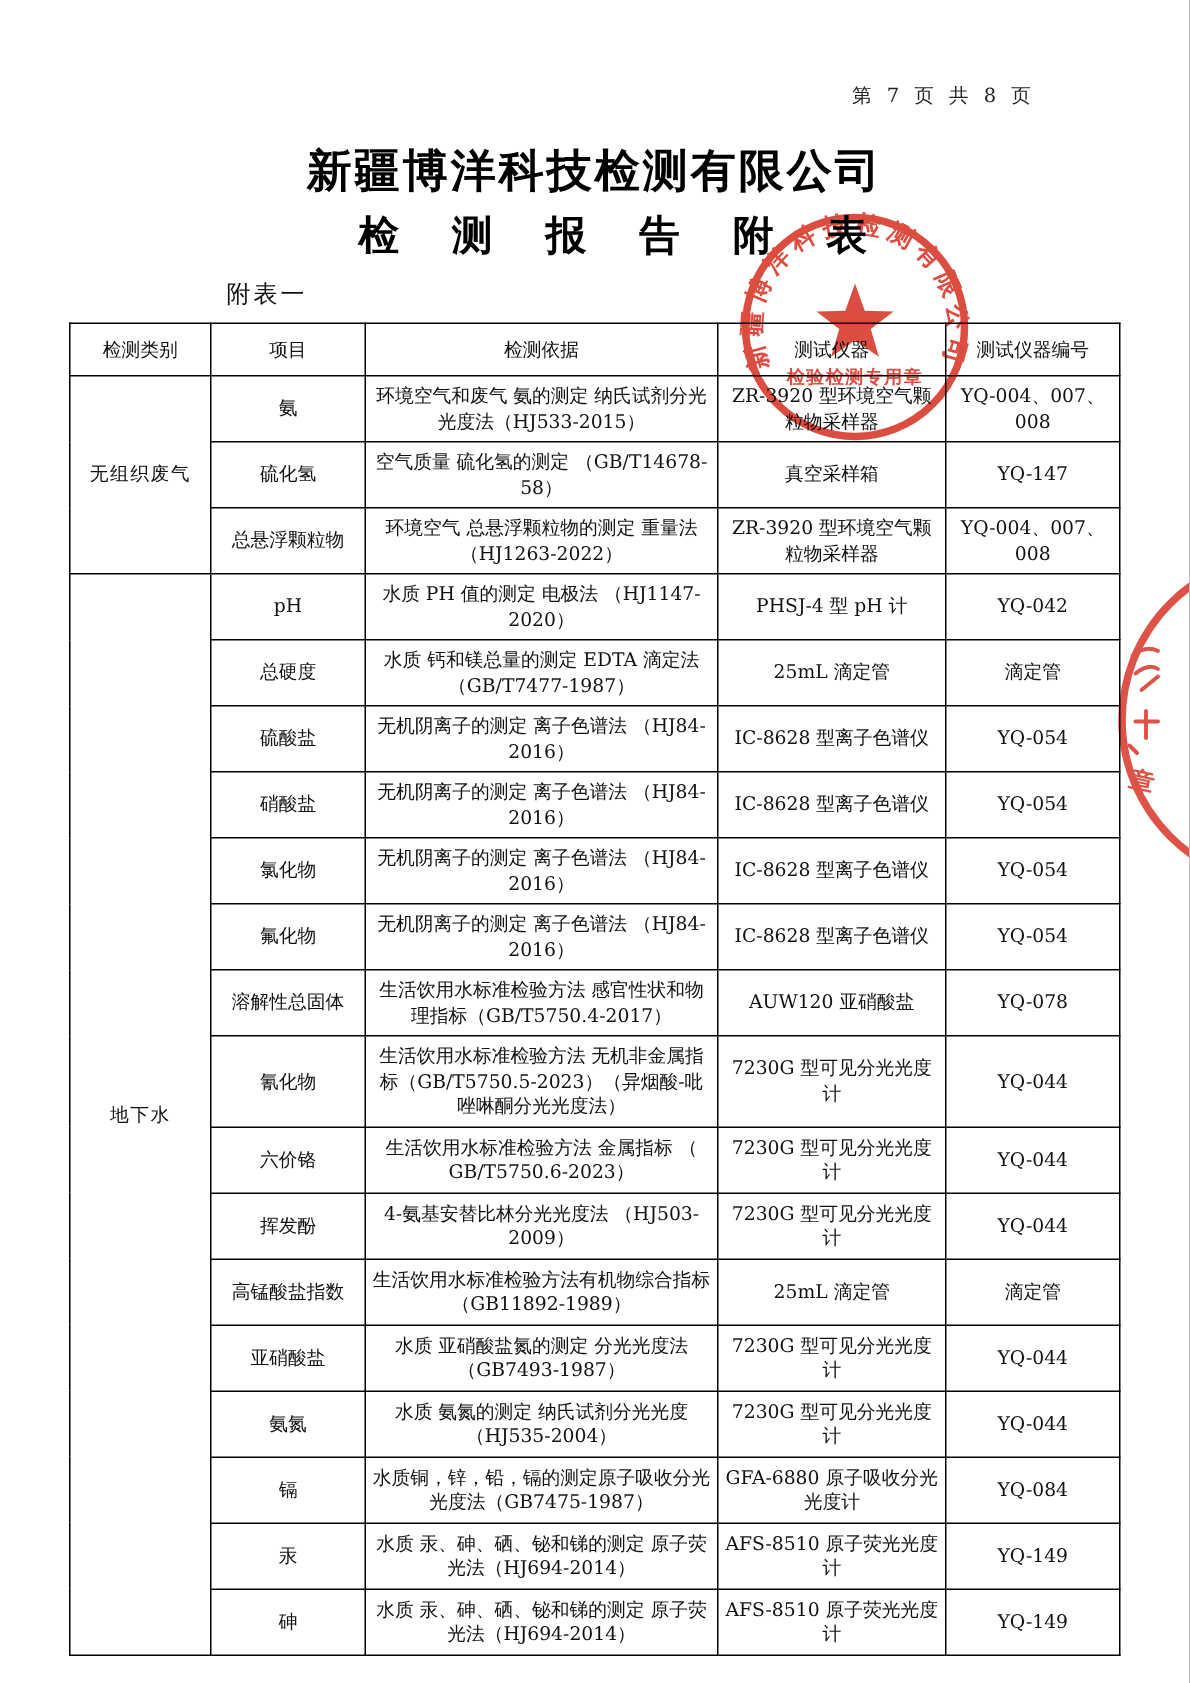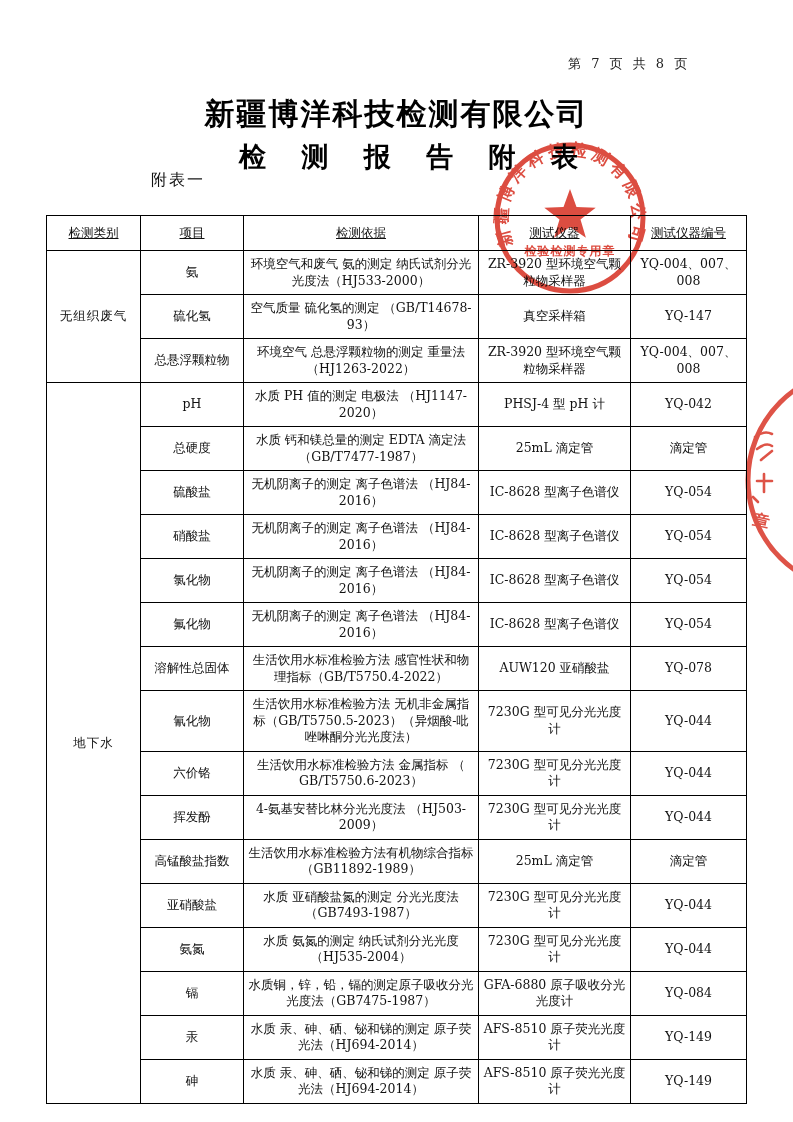--- a/index.html
+++ b/index.html
@@ -20,40 +20,40 @@
     position:absolute;top:94px;left:0;width:100%;
     margin:0;text-align:center;
     font-size:30px;font-weight:700;letter-spacing:2px;color:#000;
   }
   .doctitle{
     position:absolute;top:139px;left:12px;width:100%;
     margin:0;text-align:center;
     font-size:27px;font-weight:700;letter-spacing:13px;text-indent:13px;color:#000;
   }
   .applabel{
-    position:absolute;top:170px;left:151px;
+    position:absolute;top:186px;left:151px;
     font-size:16px;letter-spacing:2px;color:#111;
   }
   table.report{
     position:absolute;left:46px;top:215px;
     width:700px;
     border-collapse:collapse;
     table-layout:fixed;
   }
   table.report th, table.report td{
     border:1.4px solid #000;
     text-align:center;
     vertical-align:middle;
     font-size:12.5px;
     line-height:1.32;
     padding:5px 3px;
     font-weight:400;
     word-break:break-word;
   }
-  table.report th{height:24px;font-weight:400;text-decoration:underline;}
+  table.report th{height:24px;font-weight:400;}
   td.cat{font-size:13px;letter-spacing:1px;margin-left:17px;}
   td.item{font-size:13px;}
   td.code{font-size:12.5px;}
   
   .stamp-main{
     position:absolute;left:490px;top:138px;width:160px;height:160px;
     mix-blend-mode:multiply;opacity:.88;pointer-events:none;
   }
   .stamp-main .ring{fill:none;stroke:#d83426;stroke-width:5;}
   .stamp-main .star{fill:#d83426;}
@@ -96,27 +96,27 @@
         <th>项目</th>
         <th>检测依据</th>
         <th>测试仪器</th>
         <th>测试仪器编号</th>
       </tr>
     </thead>
     <tbody id="table-body">
         <tr>
           <td rowspan="3" class="cat">无组织废气</td>
           <td class="item">氨</td>
-          <td>环境空气和废气 氨的测定 纳氏试剂分光光度法（HJ533-2000）</td>
+          <td>环境空气和废气 氨的测定 纳氏试剂分光光度法（HJ533-2015）</td>
           <td>ZR-3920 型环境空气颗粒物采样器</td>
           <td class="code">YQ-004、007、008</td>
         </tr>
         <tr>
           <td class="item">硫化氢</td>
-          <td>空气质量 硫化氢的测定 （GB/T14678-93）</td>
+          <td>空气质量 硫化氢的测定 （GB/T14678-58）</td>
           <td>真空采样箱</td>
           <td class="code">YQ-147</td>
         </tr>
         <tr>
           <td class="item">总悬浮颗粒物</td>
           <td>环境空气 总悬浮颗粒物的测定 重量法（HJ1263-2022）</td>
           <td>ZR-3920 型环境空气颗粒物采样器</td>
           <td class="code">YQ-004、007、008</td>
         </tr>
         <tr>
@@ -151,21 +151,21 @@
           <td class="code">YQ-054</td>
         </tr>
         <tr>
           <td class="item">氟化物</td>
           <td>无机阴离子的测定 离子色谱法 （HJ84-2016）</td>
           <td>IC-8628 型离子色谱仪</td>
           <td class="code">YQ-054</td>
         </tr>
         <tr>
           <td class="item">溶解性总固体</td>
-          <td>生活饮用水标准检验方法 感官性状和物理指标（GB/T5750.4-2022）</td>
+          <td>生活饮用水标准检验方法 感官性状和物理指标（GB/T5750.4-2017）</td>
           <td>AUW120 亚硝酸盐</td>
           <td class="code">YQ-078</td>
         </tr>
         <tr>
           <td class="item">氰化物</td>
           <td>生活饮用水标准检验方法 无机非金属指标（GB/T5750.5-2023）（异烟酸-吡唑啉酮分光光度法）</td>
           <td>7230G 型可见分光光度计</td>
           <td class="code">YQ-044</td>
         </tr>
         <tr>

